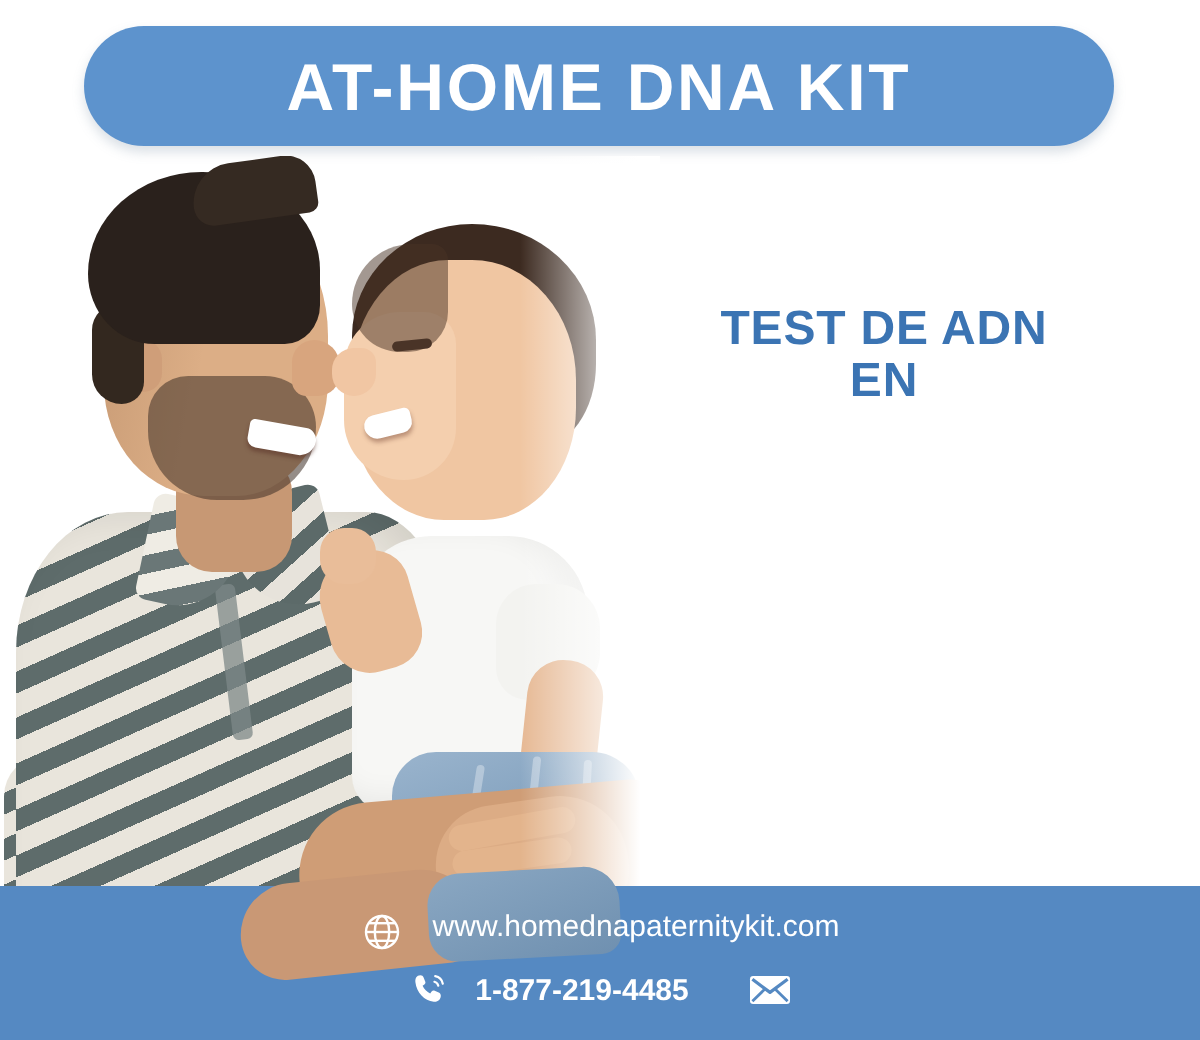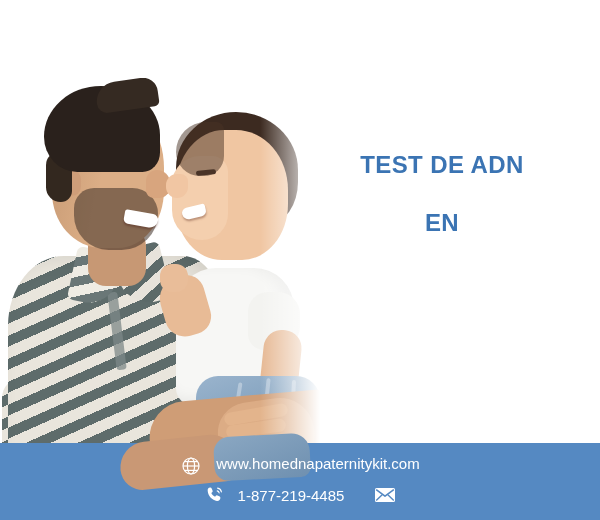--- a/index.html
+++ b/index.html
@@ -358,21 +358,21 @@
     text-align: center;
   }
   .headline-line {
     color: #3b74b3;
     font-size: 24px;
     font-weight: bold;
     letter-spacing: 0.4px;
     line-height: 1.1;
     white-space: nowrap;
   }
-  .headline-line.l1 { margin-bottom: 32px; }
+  .headline-line.l1 { }
   .headline-line.l2 { margin-bottom: 32px; }
 
   
   .footer {
     position: absolute;
     left: 0;
     bottom: 0;
     width: 600px;
     height: 77px;
     background: #5589c2;
@@ -391,20 +391,21 @@
   }
   .footer-row.row-contact {
     left: 0; right: 0; top: 41px;
     justify-content: center;
     gap: 30px;
   }
   .contact-item {
     display: flex;
     align-items: center;
     gap: 12px;
+    font-weight: bold;
   }
   .ficon {
     display: inline-flex;
     align-items: center;
     justify-content: center;
     width: 22px;
     height: 22px;
     flex: 0 0 auto;
   }
   .ficon svg { display: block; }
@@ -430,20 +431,23 @@
     background: #c99875;
     border-radius: 26px 30px 16px 22px;
     transform: rotate(-6deg);
   }
 </style>
 </head>
 <body>
 
 <div class="canvas">
 
+  <div class="header-banner">
+    <div class="header-title">AT-HOME DNA KIT</div>
+  </div>
 
   <div class="photo">
     <div class="photo-inner">
       <div class="sleeve"></div>
       <div class="polo"></div>
       <div class="polo-placket"></div>
       <div class="polo-collar-l"></div>
       <div class="polo-collar-r"></div>
       <div class="neck"></div>
       <div class="head"></div>

